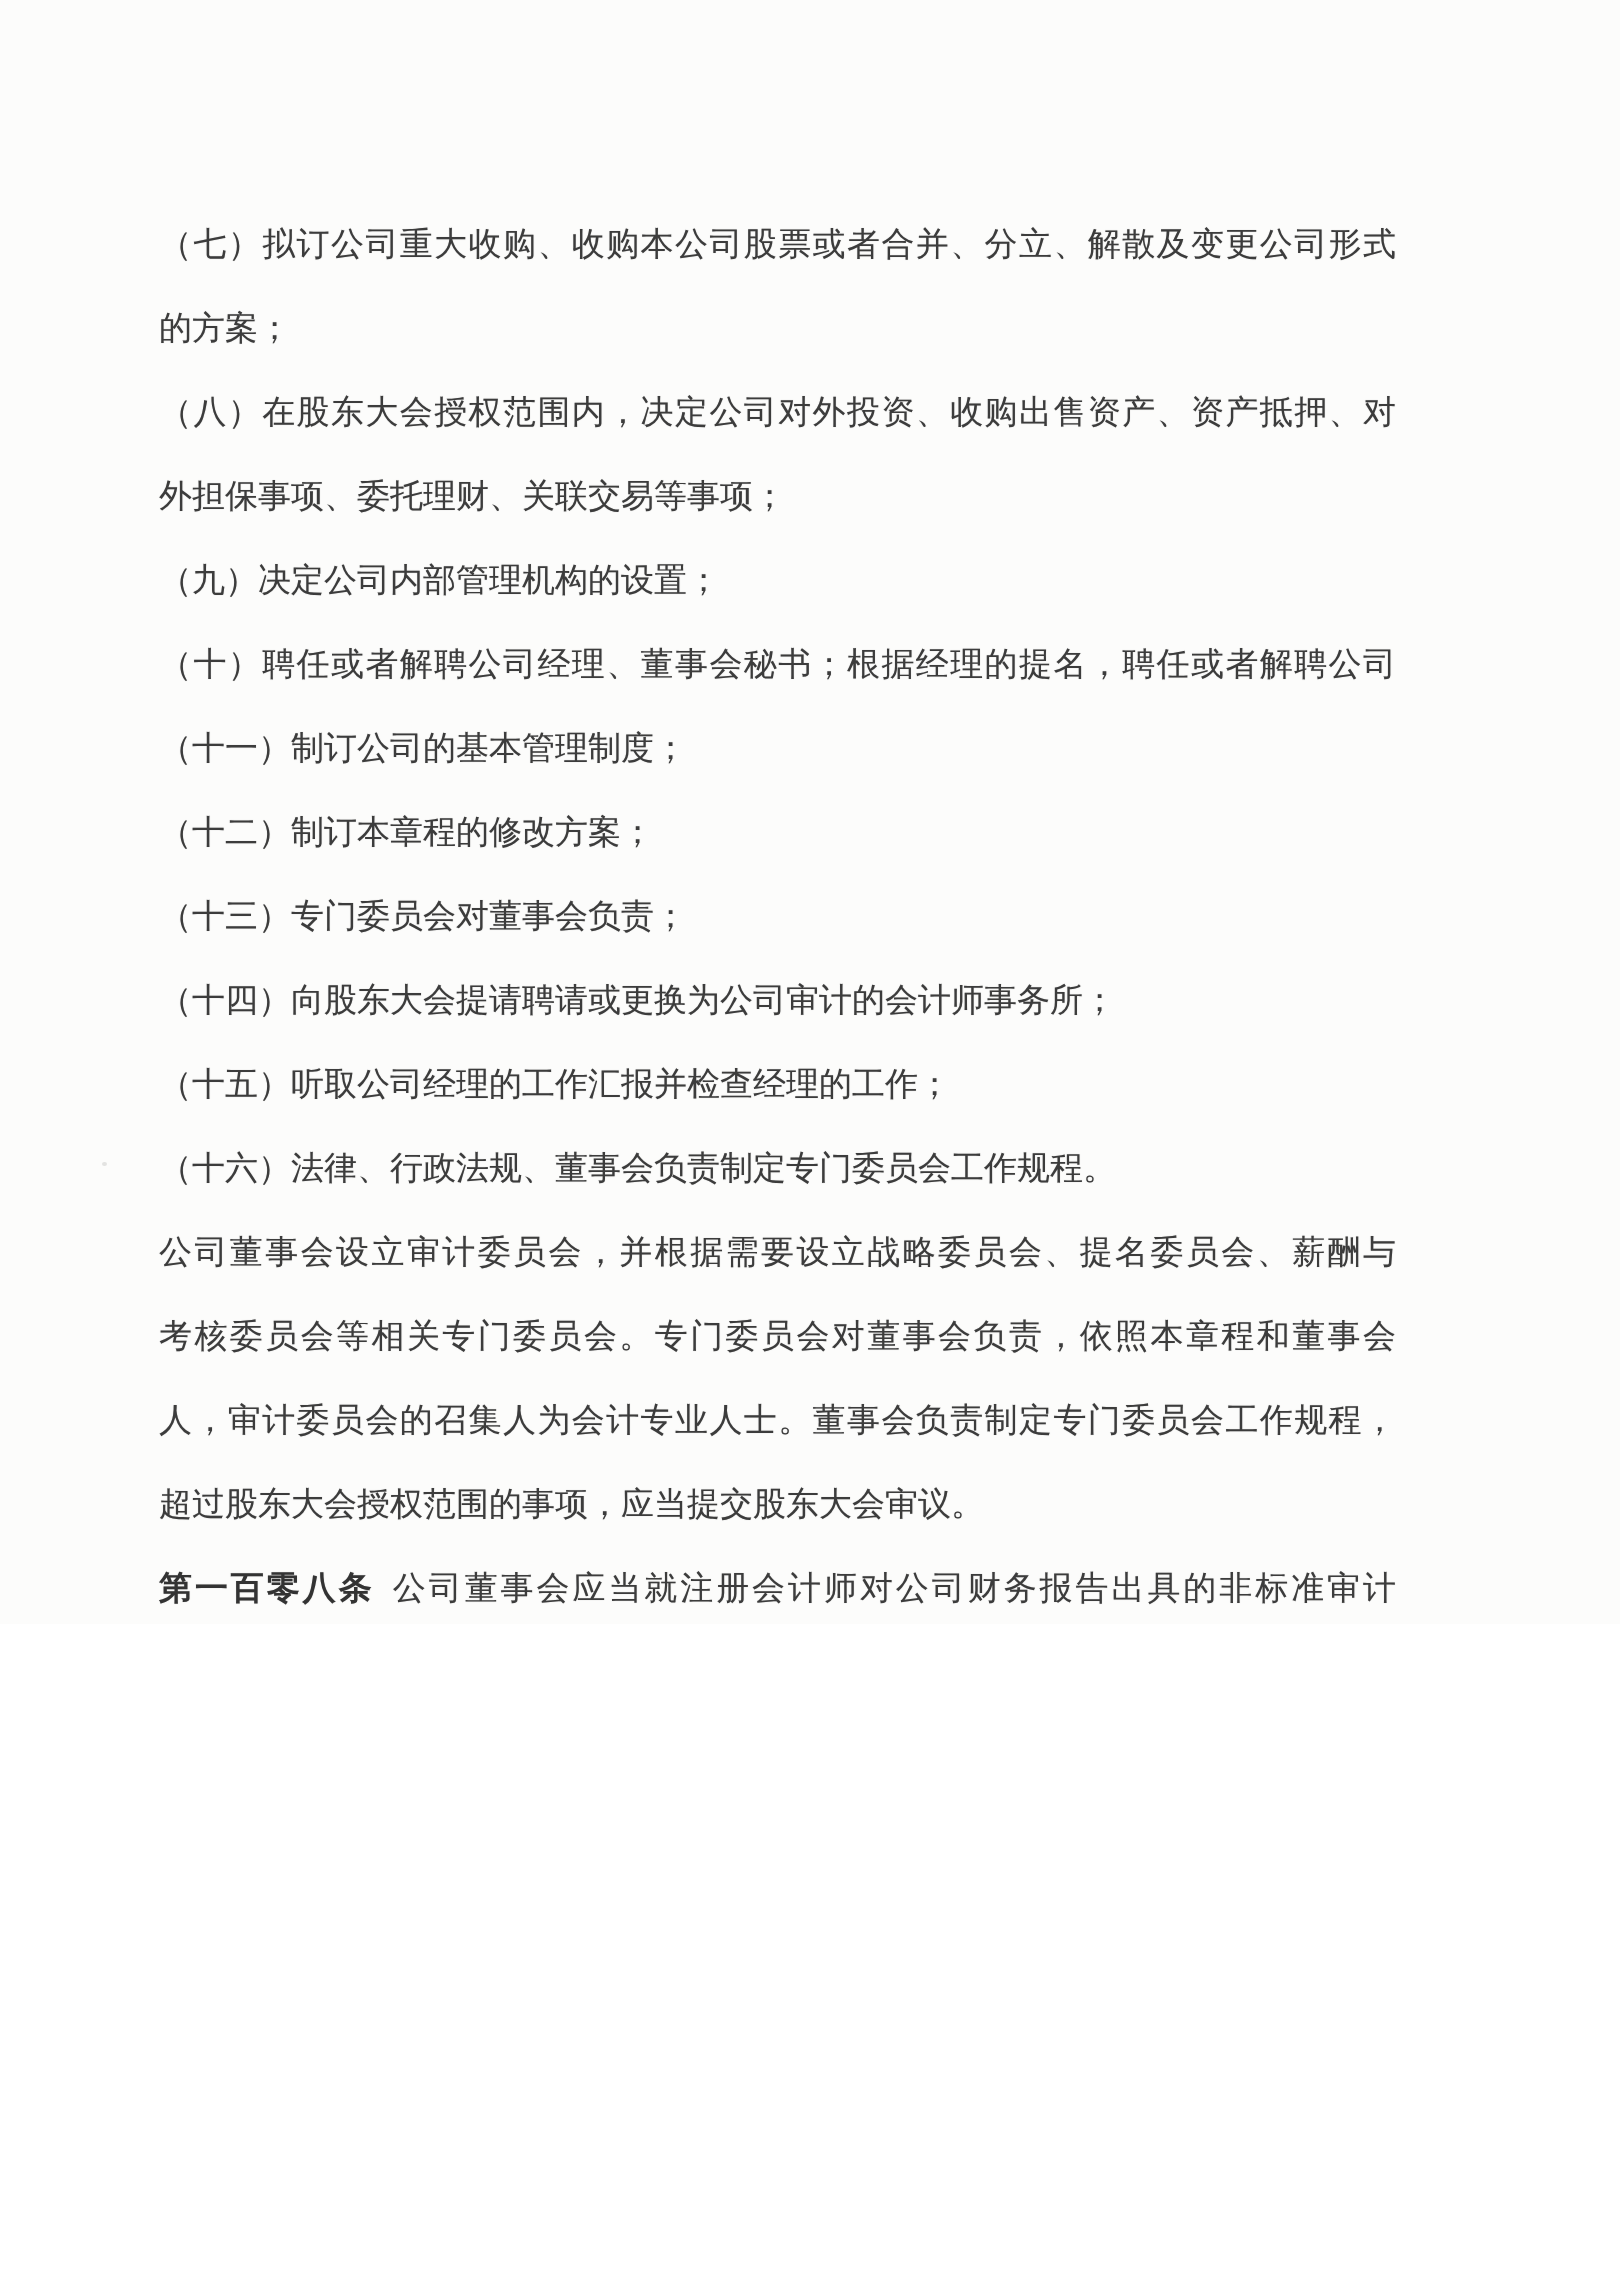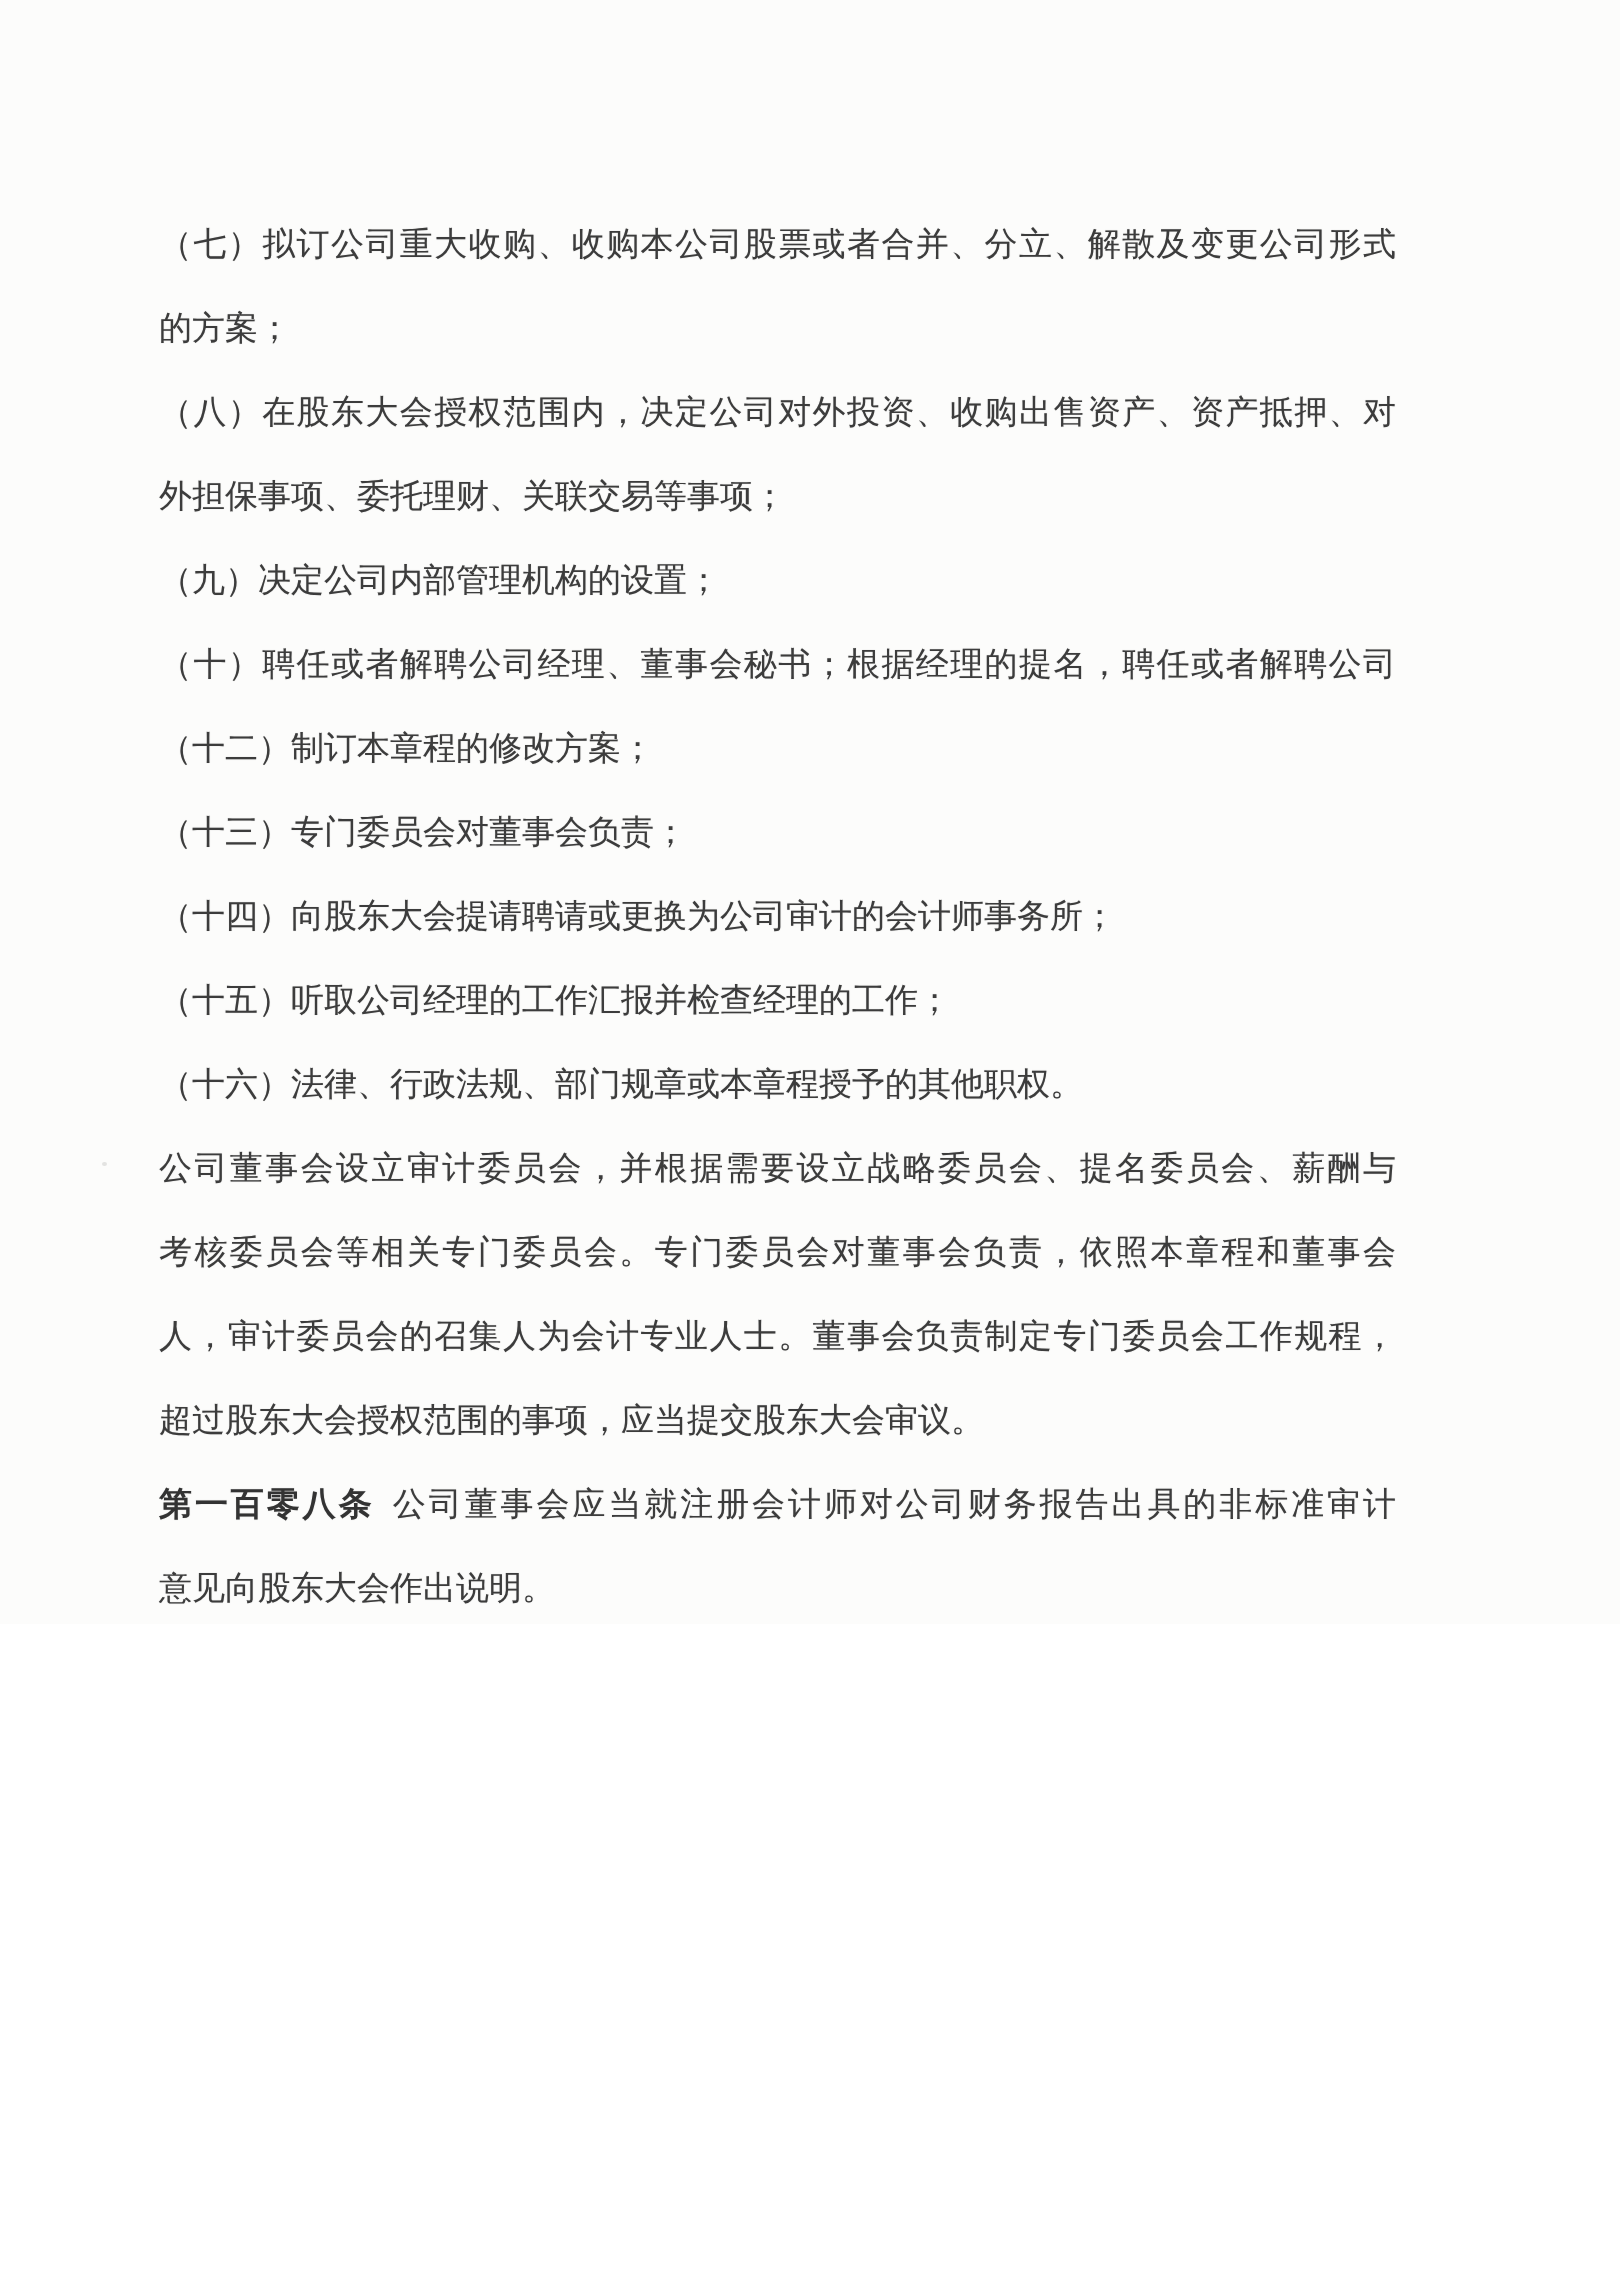--- a/index.html
+++ b/index.html
@@ -62,39 +62,42 @@
     </div>
 
     <div class="para">
       <div class="line">（九）决定公司内部管理机构的设置；</div>
     </div>
 
     <div class="para">
       <div class="line fill">（十）聘任或者解聘公司经理、董事会秘书；根据经理的提名，聘任或者解聘公司</div>
     </div>
 
+    <div class="para">
+      <div class="line">（十一）制订公司的基本管理制度；</div>
+    </div>
 
     <div class="para">
       <div class="line">（十二）制订本章程的修改方案；</div>
     </div>
 
     <div class="para">
       <div class="line">（十三）专门委员会对董事会负责；</div>
     </div>
 
     <div class="para">
       <div class="line">（十四）向股东大会提请聘请或更换为公司审计的会计师事务所；</div>
     </div>
 
     <div class="para">
       <div class="line">（十五）听取公司经理的工作汇报并检查经理的工作；</div>
     </div>
 
     <div class="para">
-      <div class="line">（十六）法律、行政法规、部门规章或本章程授予的其他职权。</div>
+      <div class="line">（十六）法律、行政法规、董事会负责制定专门委员会工作规程。</div>
     </div>
 
     <div class="para">
       <div class="line fill">公司董事会设立审计委员会，并根据需要设立战略委员会、提名委员会、薪酬与</div>
       <div class="line fill">考核委员会等相关专门委员会。专门委员会对董事会负责，依照本章程和董事会</div>
       <div class="line fill">人，审计委员会的召集人为会计专业人士。董事会负责制定专门委员会工作规程，</div>
     </div>
 
     <div class="para">
       <div class="line">超过股东大会授权范围的事项，应当提交股东大会审议。</div>

